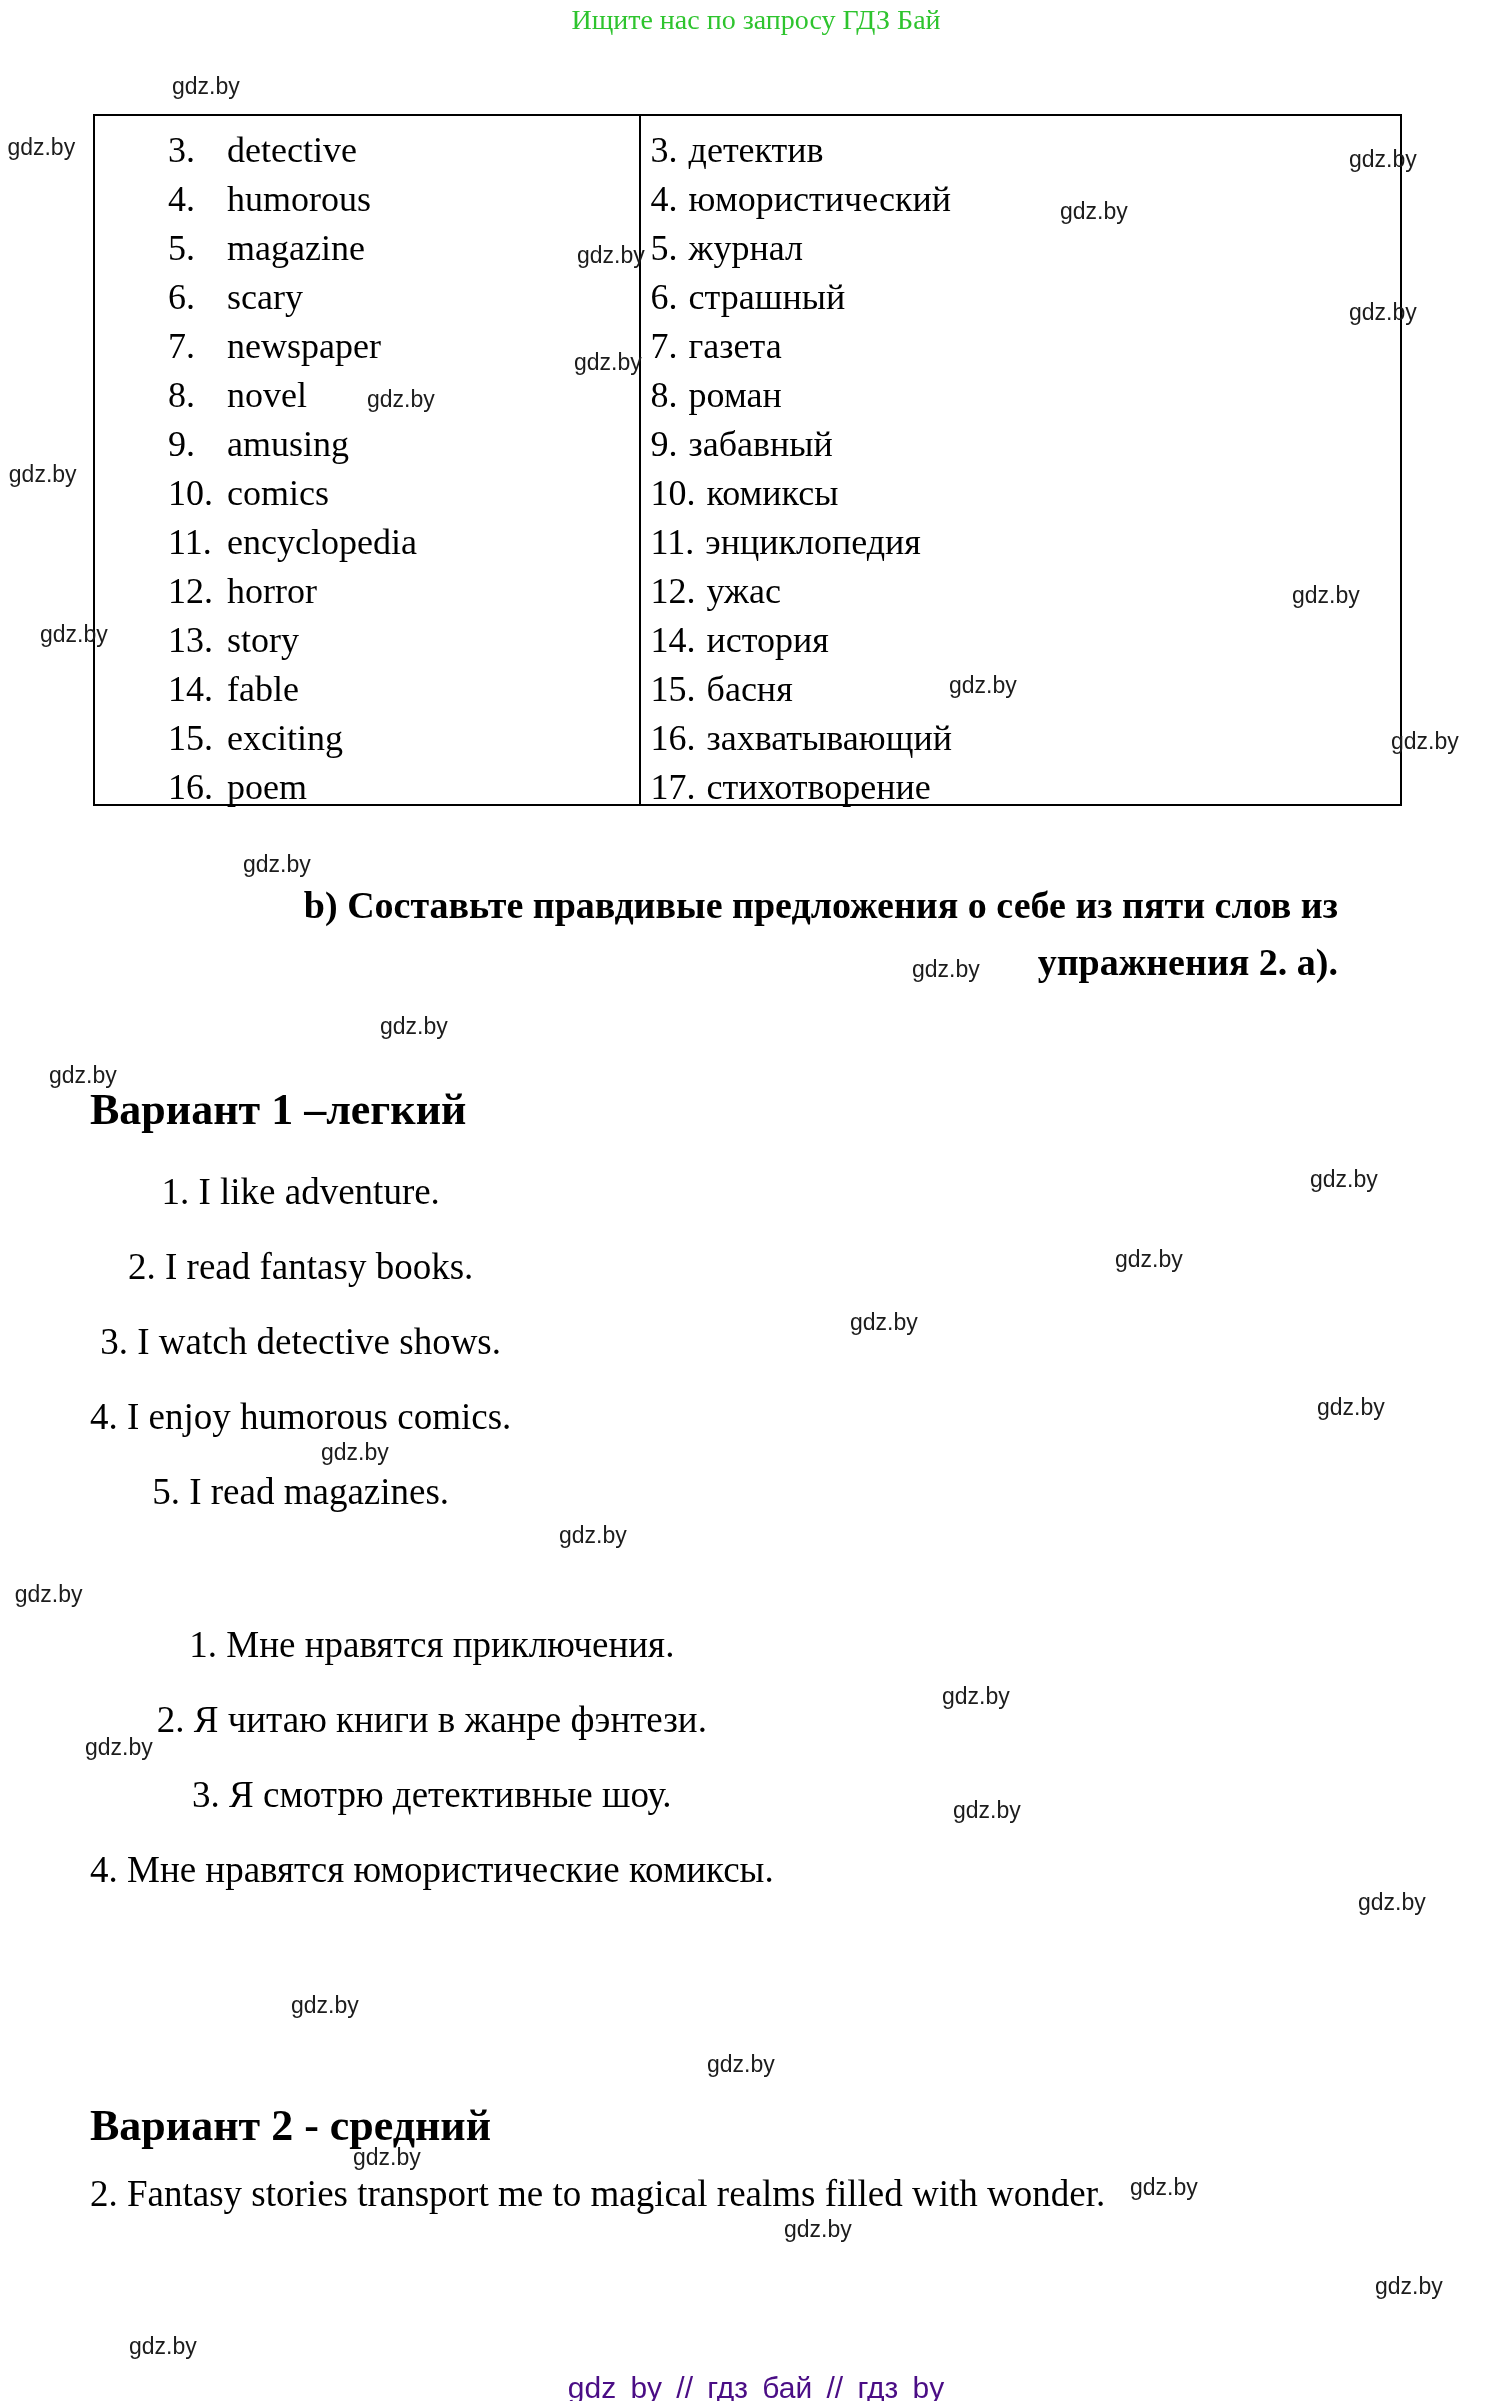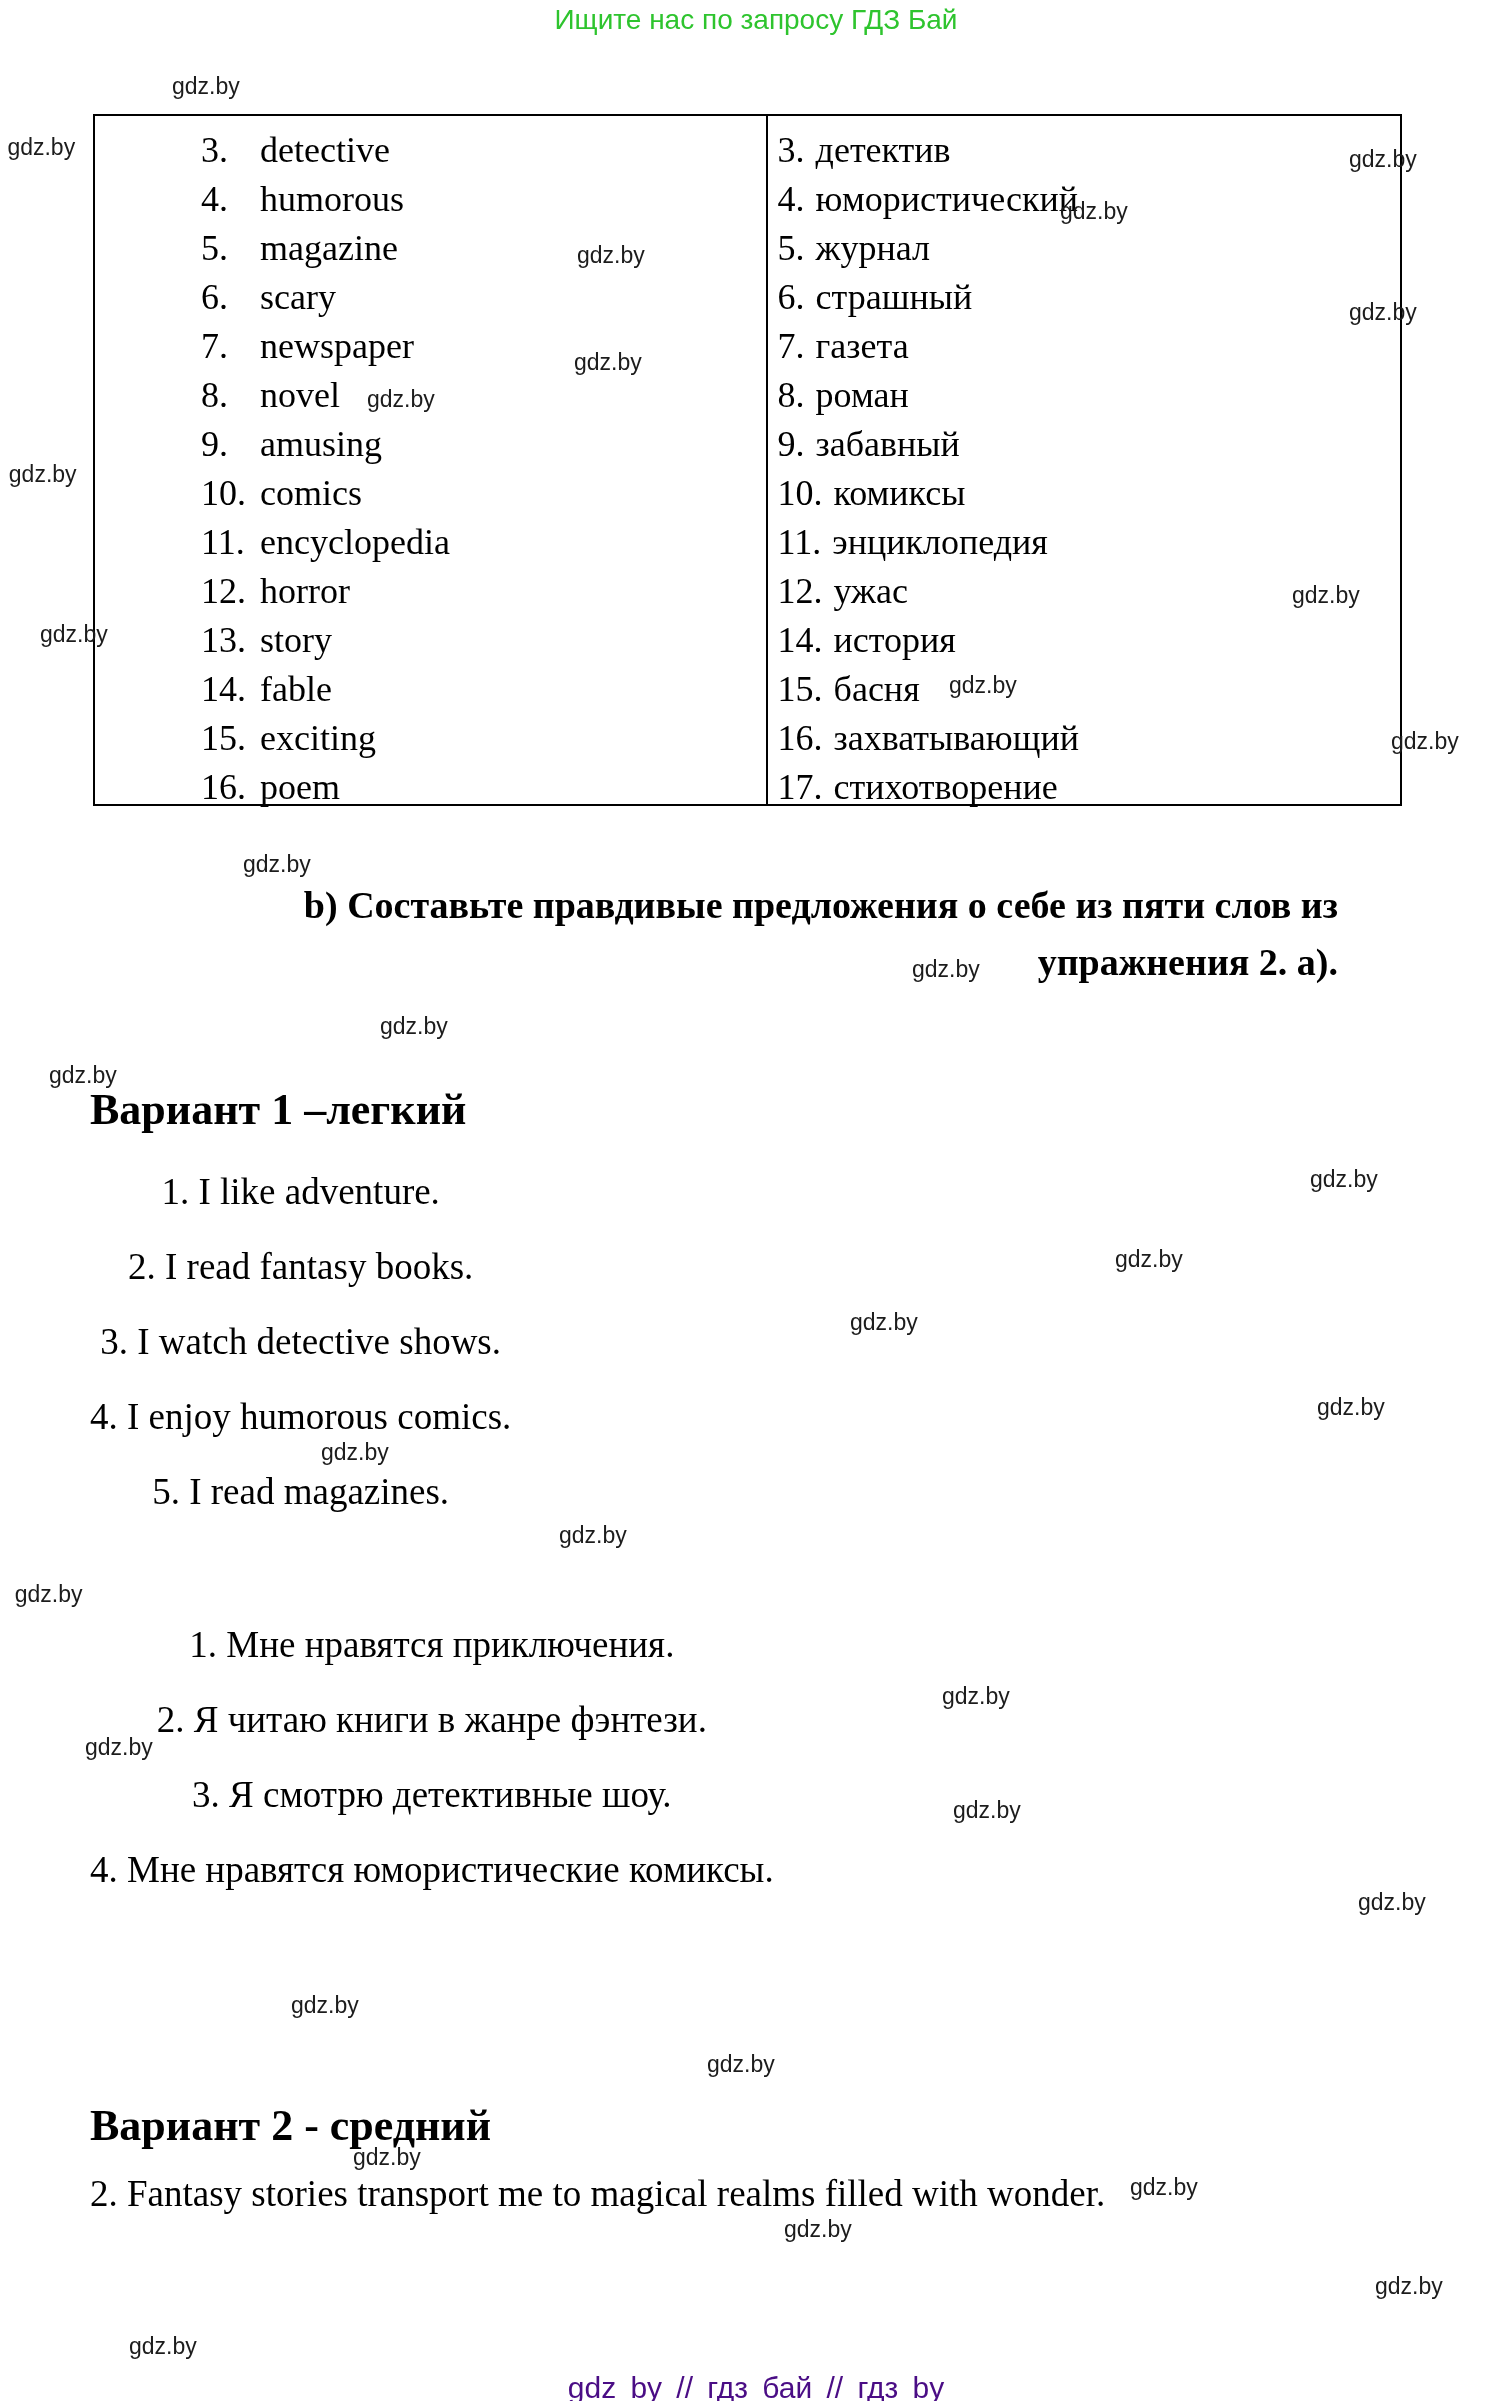--- a/index.html
+++ b/index.html
@@ -2,27 +2,27 @@
 <html style="font-size:11.8px"><head>
 <meta charset="utf-8">
 <style>
   html,body { margin:0; padding:0; background:#ffffff; }
   .page {
     position:relative; width:1512px; height:2401px; background:#ffffff;
     font-family:"Liberation Serif","DejaVu Serif",serif; color:#000; overflow:hidden;
   }
   .header-banner {
     position:absolute; top:4.4px; left:0; width:100%; text-align:center;
-    font-family:Liberation Sans, sans-serif; font-size:28px;
+    font-family:Liberation Serif, serif; font-size:28px;
   }
   .vocab-table {
     position:absolute; left:93px; top:114px; width:1309px; height:692px;
     border:2.2px solid #000; box-sizing:border-box; display:flex;
   }
-  .col-en { width:640px; box-sizing:border-box; border-right:2.2px solid #000; padding:10.3px 0 0 73px;margin-left:33px; }
+  .col-en { width:546px; box-sizing:border-box; border-right:2.2px solid #000; padding:10.3px 0 0 73px; }
   .col-ru { flex:1 1 auto; padding:10.3px 0 0 9.6px; }
   .vrow { height:49px; line-height:49px; font-size:36px; white-space:nowrap; }
   .vnum { display:inline-block; width:59px; }
   .vnum-ru { display:inline-block; margin-right:11px; }
   .task-b {
     position:absolute; left:87px; top:877px; width:1251px;
     font-weight:700; font-size:38px; line-height:57px;text-align:right;
   }
   .variant-title {
     position:absolute; left:90px; font-weight:700; font-size:44px;

